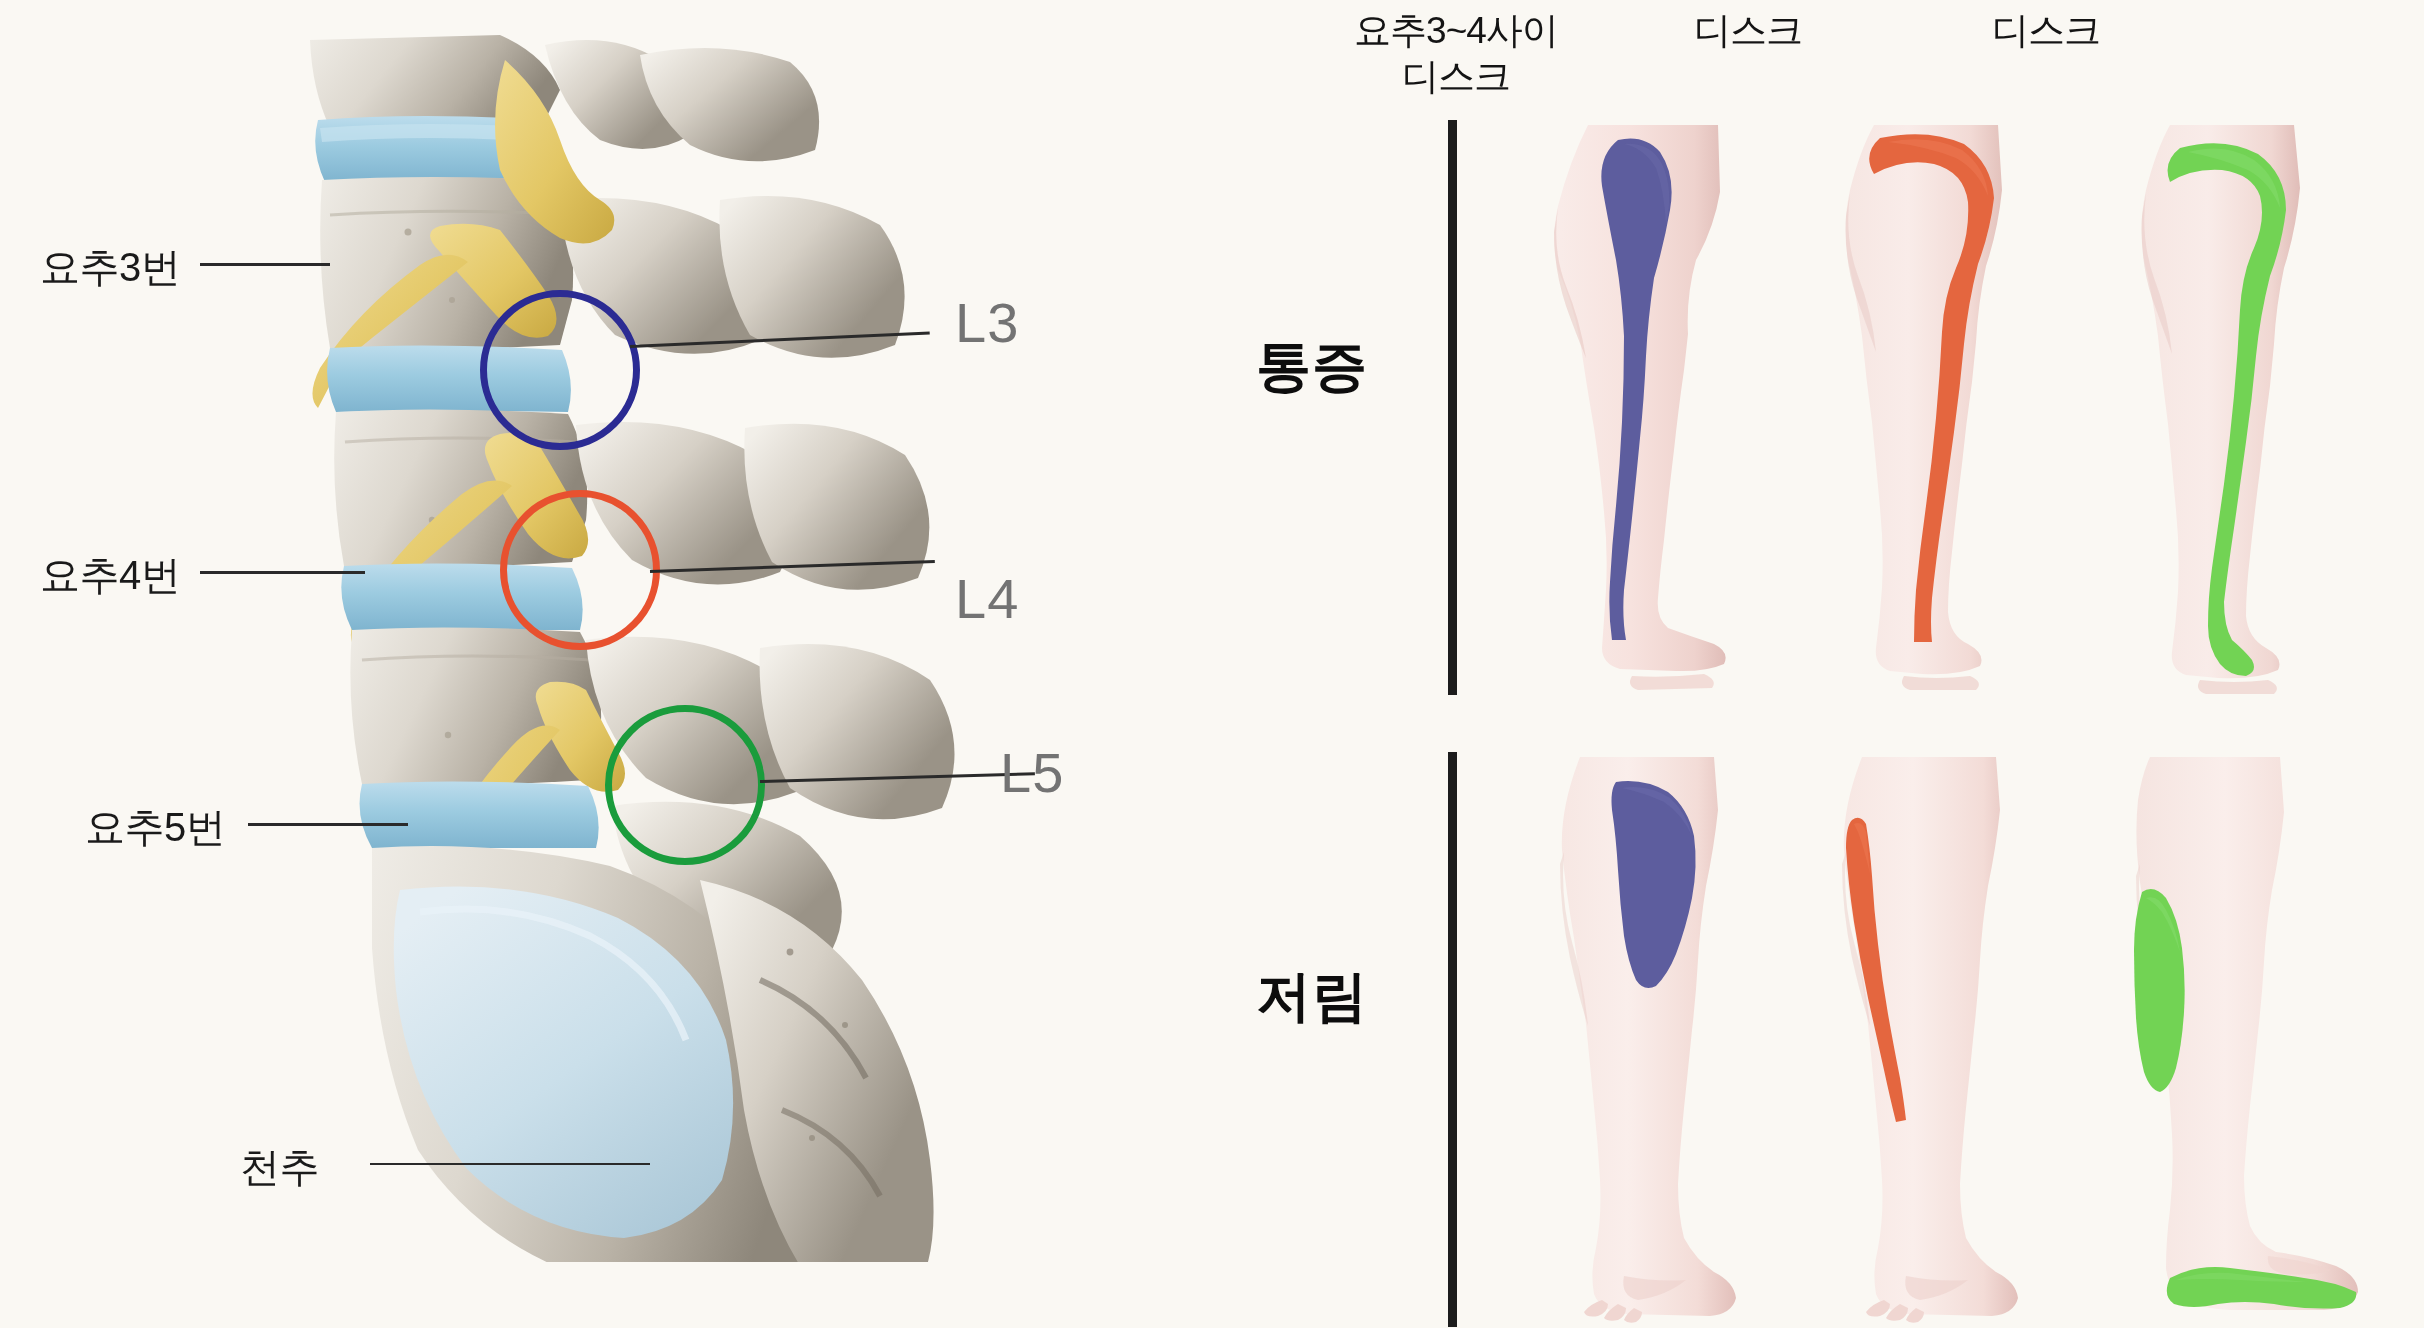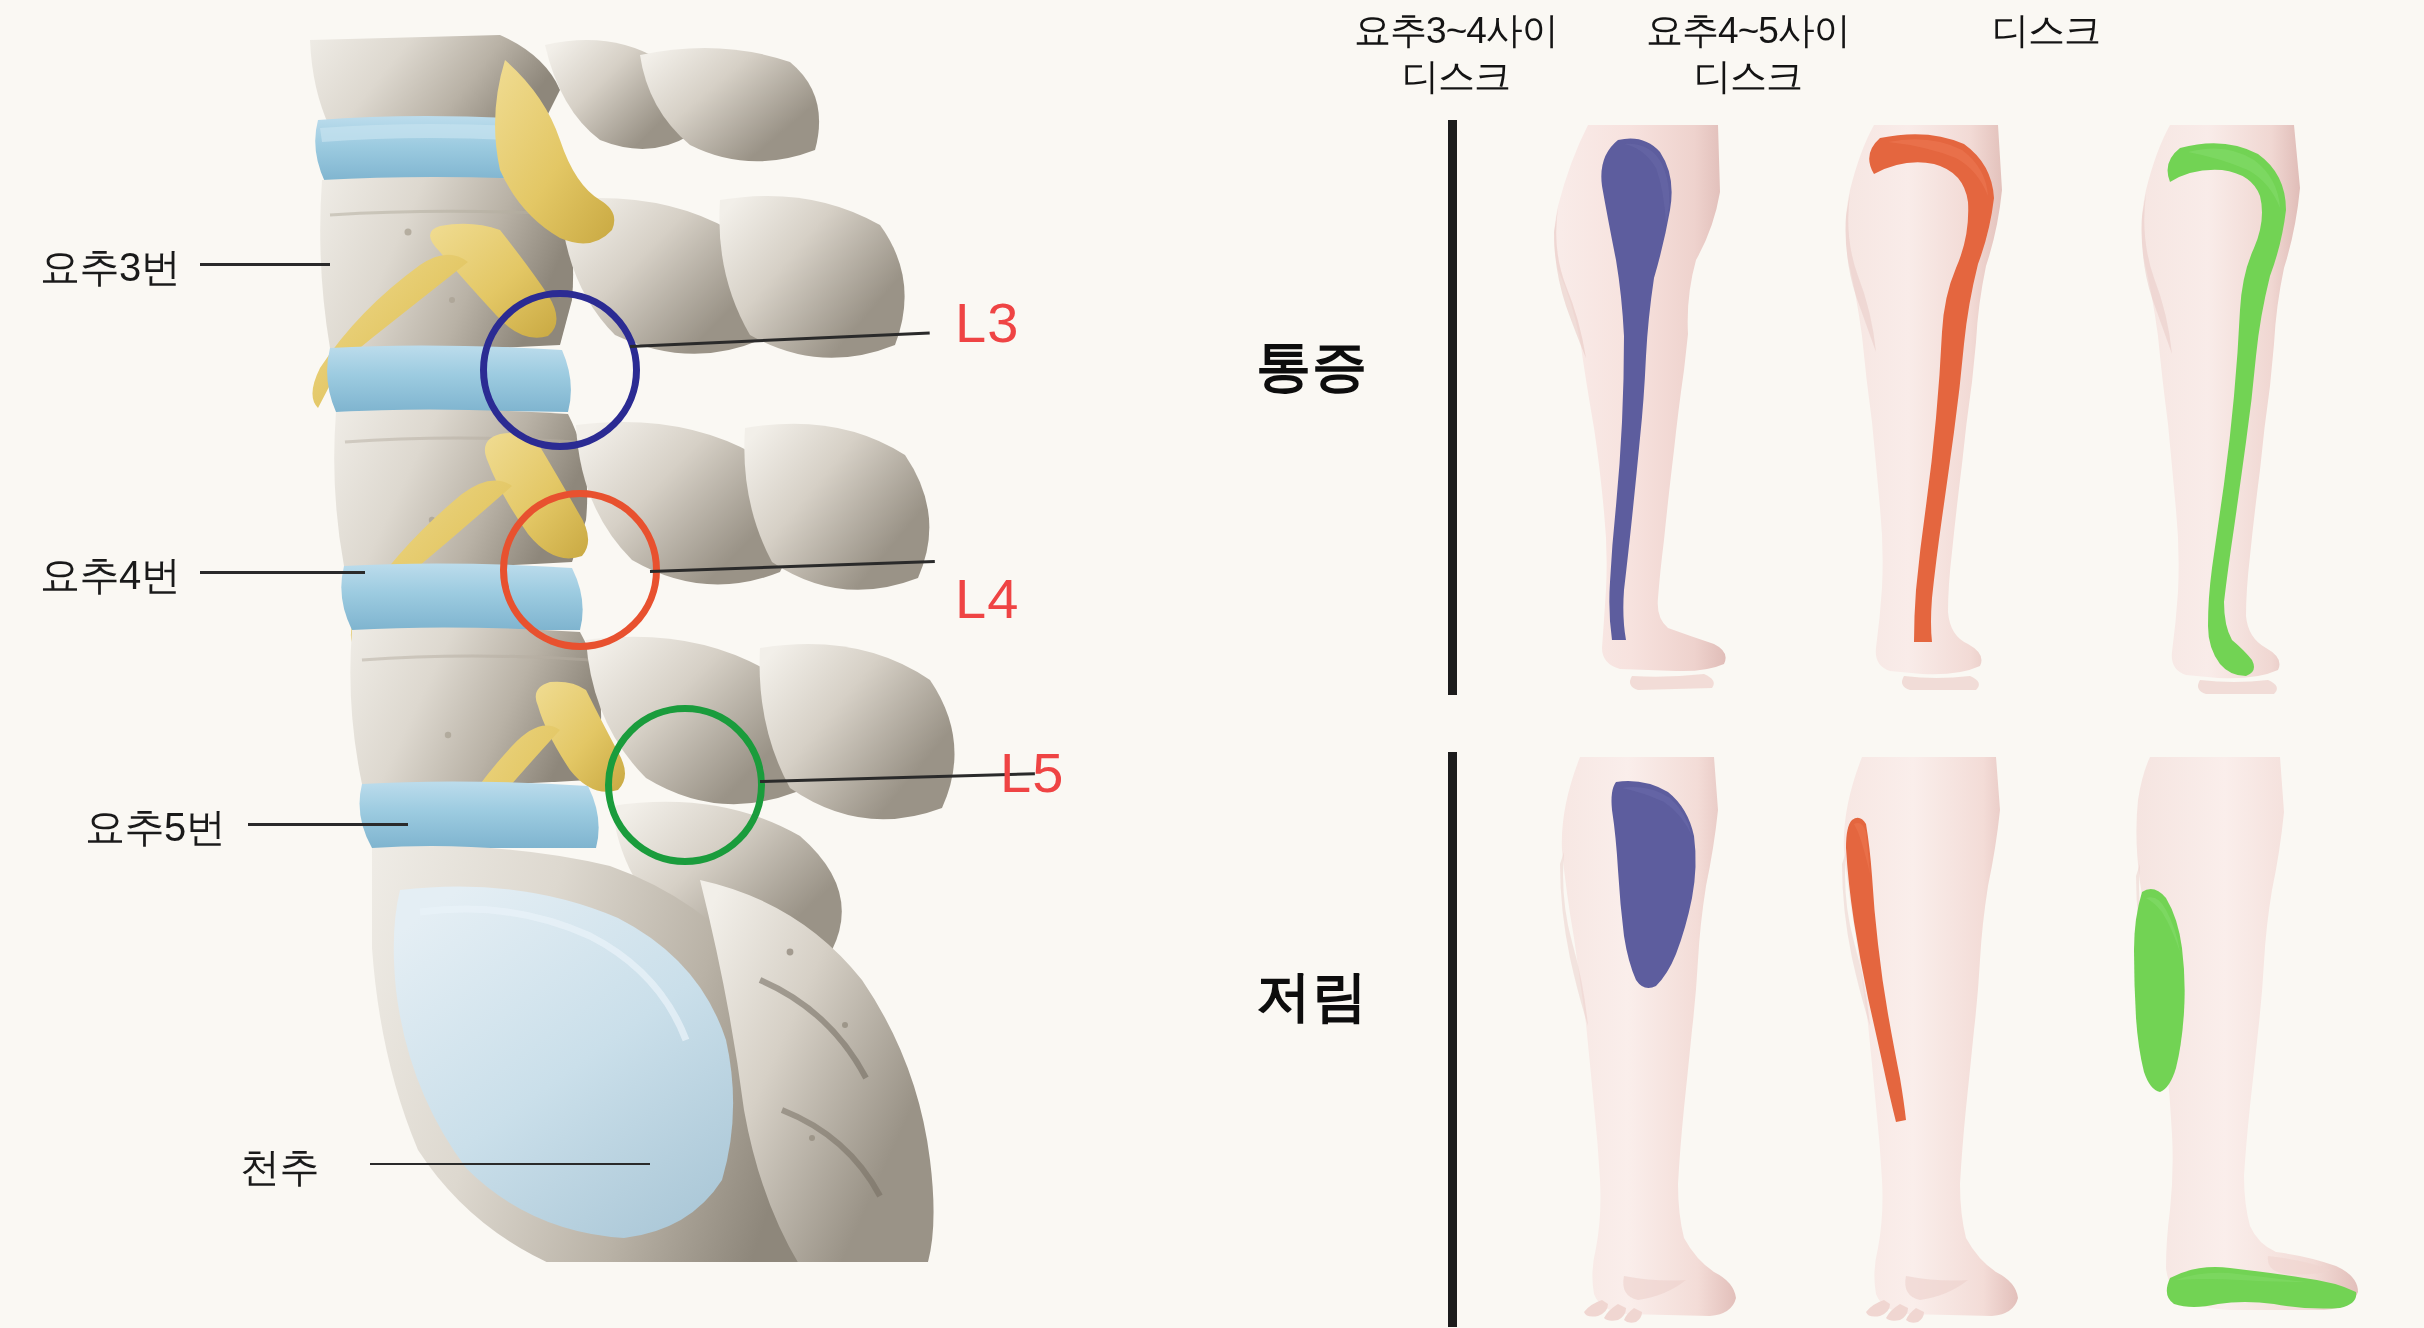--- a/index.html
+++ b/index.html
@@ -22,21 +22,21 @@
     letter-spacing:-0.5px;
   }
   .leader {
     position:absolute;
     height:3px;
     background:#2a2a2a;
   }
   .marker-label {
     position:absolute;
     font-size:56px;
-    color:#ef4444;
+    color:#737373;
     font-weight:400;
     letter-spacing:1px;
   }
   .circle-marker {
     position:absolute;
     border-radius:50%;
     background:transparent;
   }
 
   
@@ -208,21 +208,20 @@
   <div class="marker-label" style="left:1000px; top:740px;">L5</div>
 </div>
 
 <div id="derm-panel">
 
   <div class="col-header" style="left:88px; top:8px; width:300px;">
     <div>요추3~4사이</div>
     <div>디스크</div>
   </div>
   <div class="col-header" style="left:380px; top:8px; width:300px;">
-    <div>요추4~5사이</div>
     <div>디스크</div>
   </div>
   <div class="col-header" style="left:658px; top:8px; width:340px;">
     <div>디스크</div>
   </div>
 
   <div class="row-label" style="left:38px; top:330px;">통증</div>
   <div class="row-label" style="left:38px; top:960px;">저림</div>
 
   <div class="row-divider" style="top:120px; height:575px;"></div>

